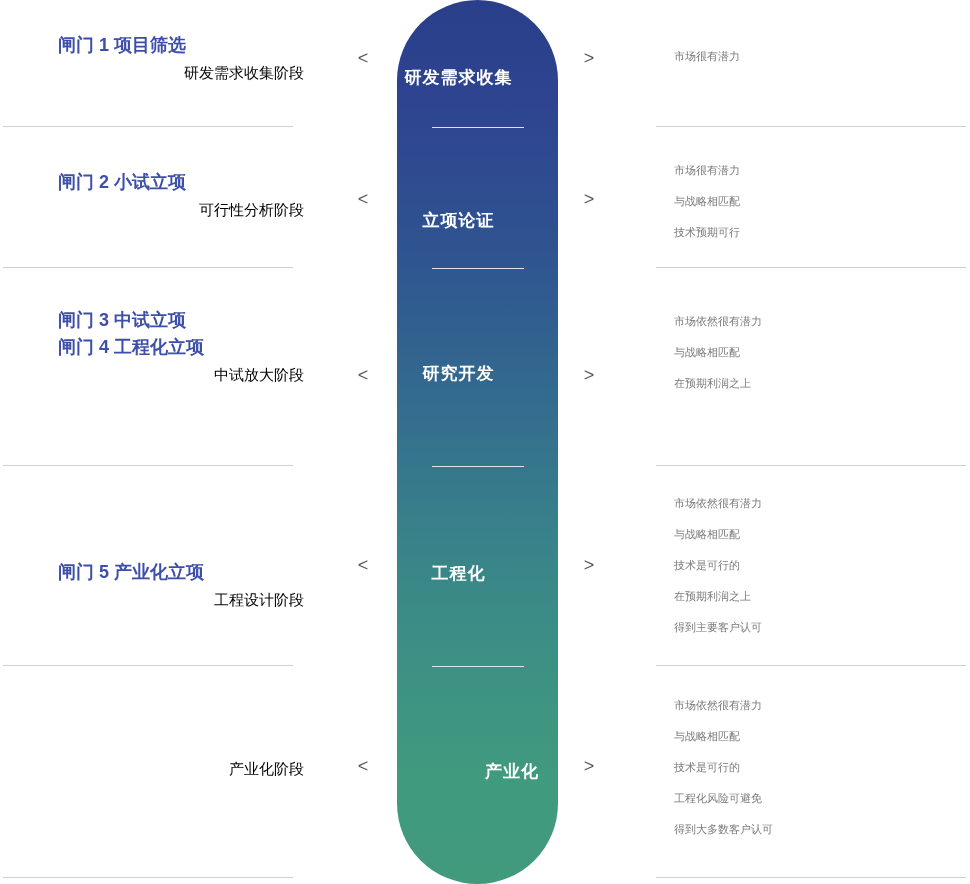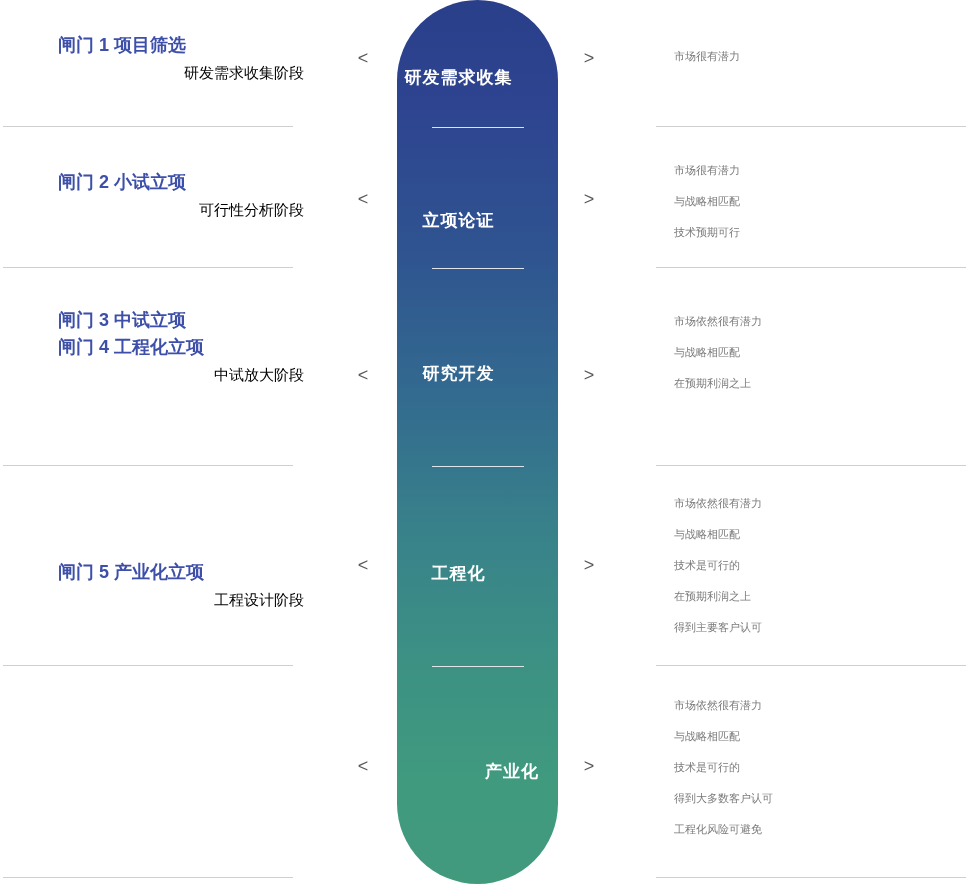--- a/index.html
+++ b/index.html
@@ -140,20 +140,23 @@
     <div class="gate-title">闸门 3 中试立项</div>
     <div class="gate-title">闸门 4 工程化立项</div>
     <div class="gate-sub">中试放大阶段</div>
   </div>
 
   <div class="gate-block" style="top:559px;">
     <div class="gate-title">闸门 5 产业化立项</div>
     <div class="gate-sub">工程设计阶段</div>
   </div>
 
+  <div class="gate-block" style="top:755px;">
+    <div class="gate-sub">产业化阶段</div>
+  </div>
 
   <div class="crit-block" style="top:41px;">
     <div class="crit-line">市场很有潜力</div>
   </div>
 
   <div class="crit-block" style="top:155px;">
     <div class="crit-line">市场很有潜力</div>
     <div class="crit-line">与战略相匹配</div>
     <div class="crit-line">技术预期可行</div>
   </div>
@@ -169,17 +172,17 @@
     <div class="crit-line">与战略相匹配</div>
     <div class="crit-line">技术是可行的</div>
     <div class="crit-line">在预期利润之上</div>
     <div class="crit-line">得到主要客户认可</div>
   </div>
 
   <div class="crit-block" style="top:690px;">
     <div class="crit-line">市场依然很有潜力</div>
     <div class="crit-line">与战略相匹配</div>
     <div class="crit-line">技术是可行的</div>
+    <div class="crit-line">工程化风险可避免</div>
     <div class="crit-line">得到大多数客户认可</div>
-    <div class="crit-line">工程化风险可避免</div>
   </div>
 
 </div>
 
 </body></html>

